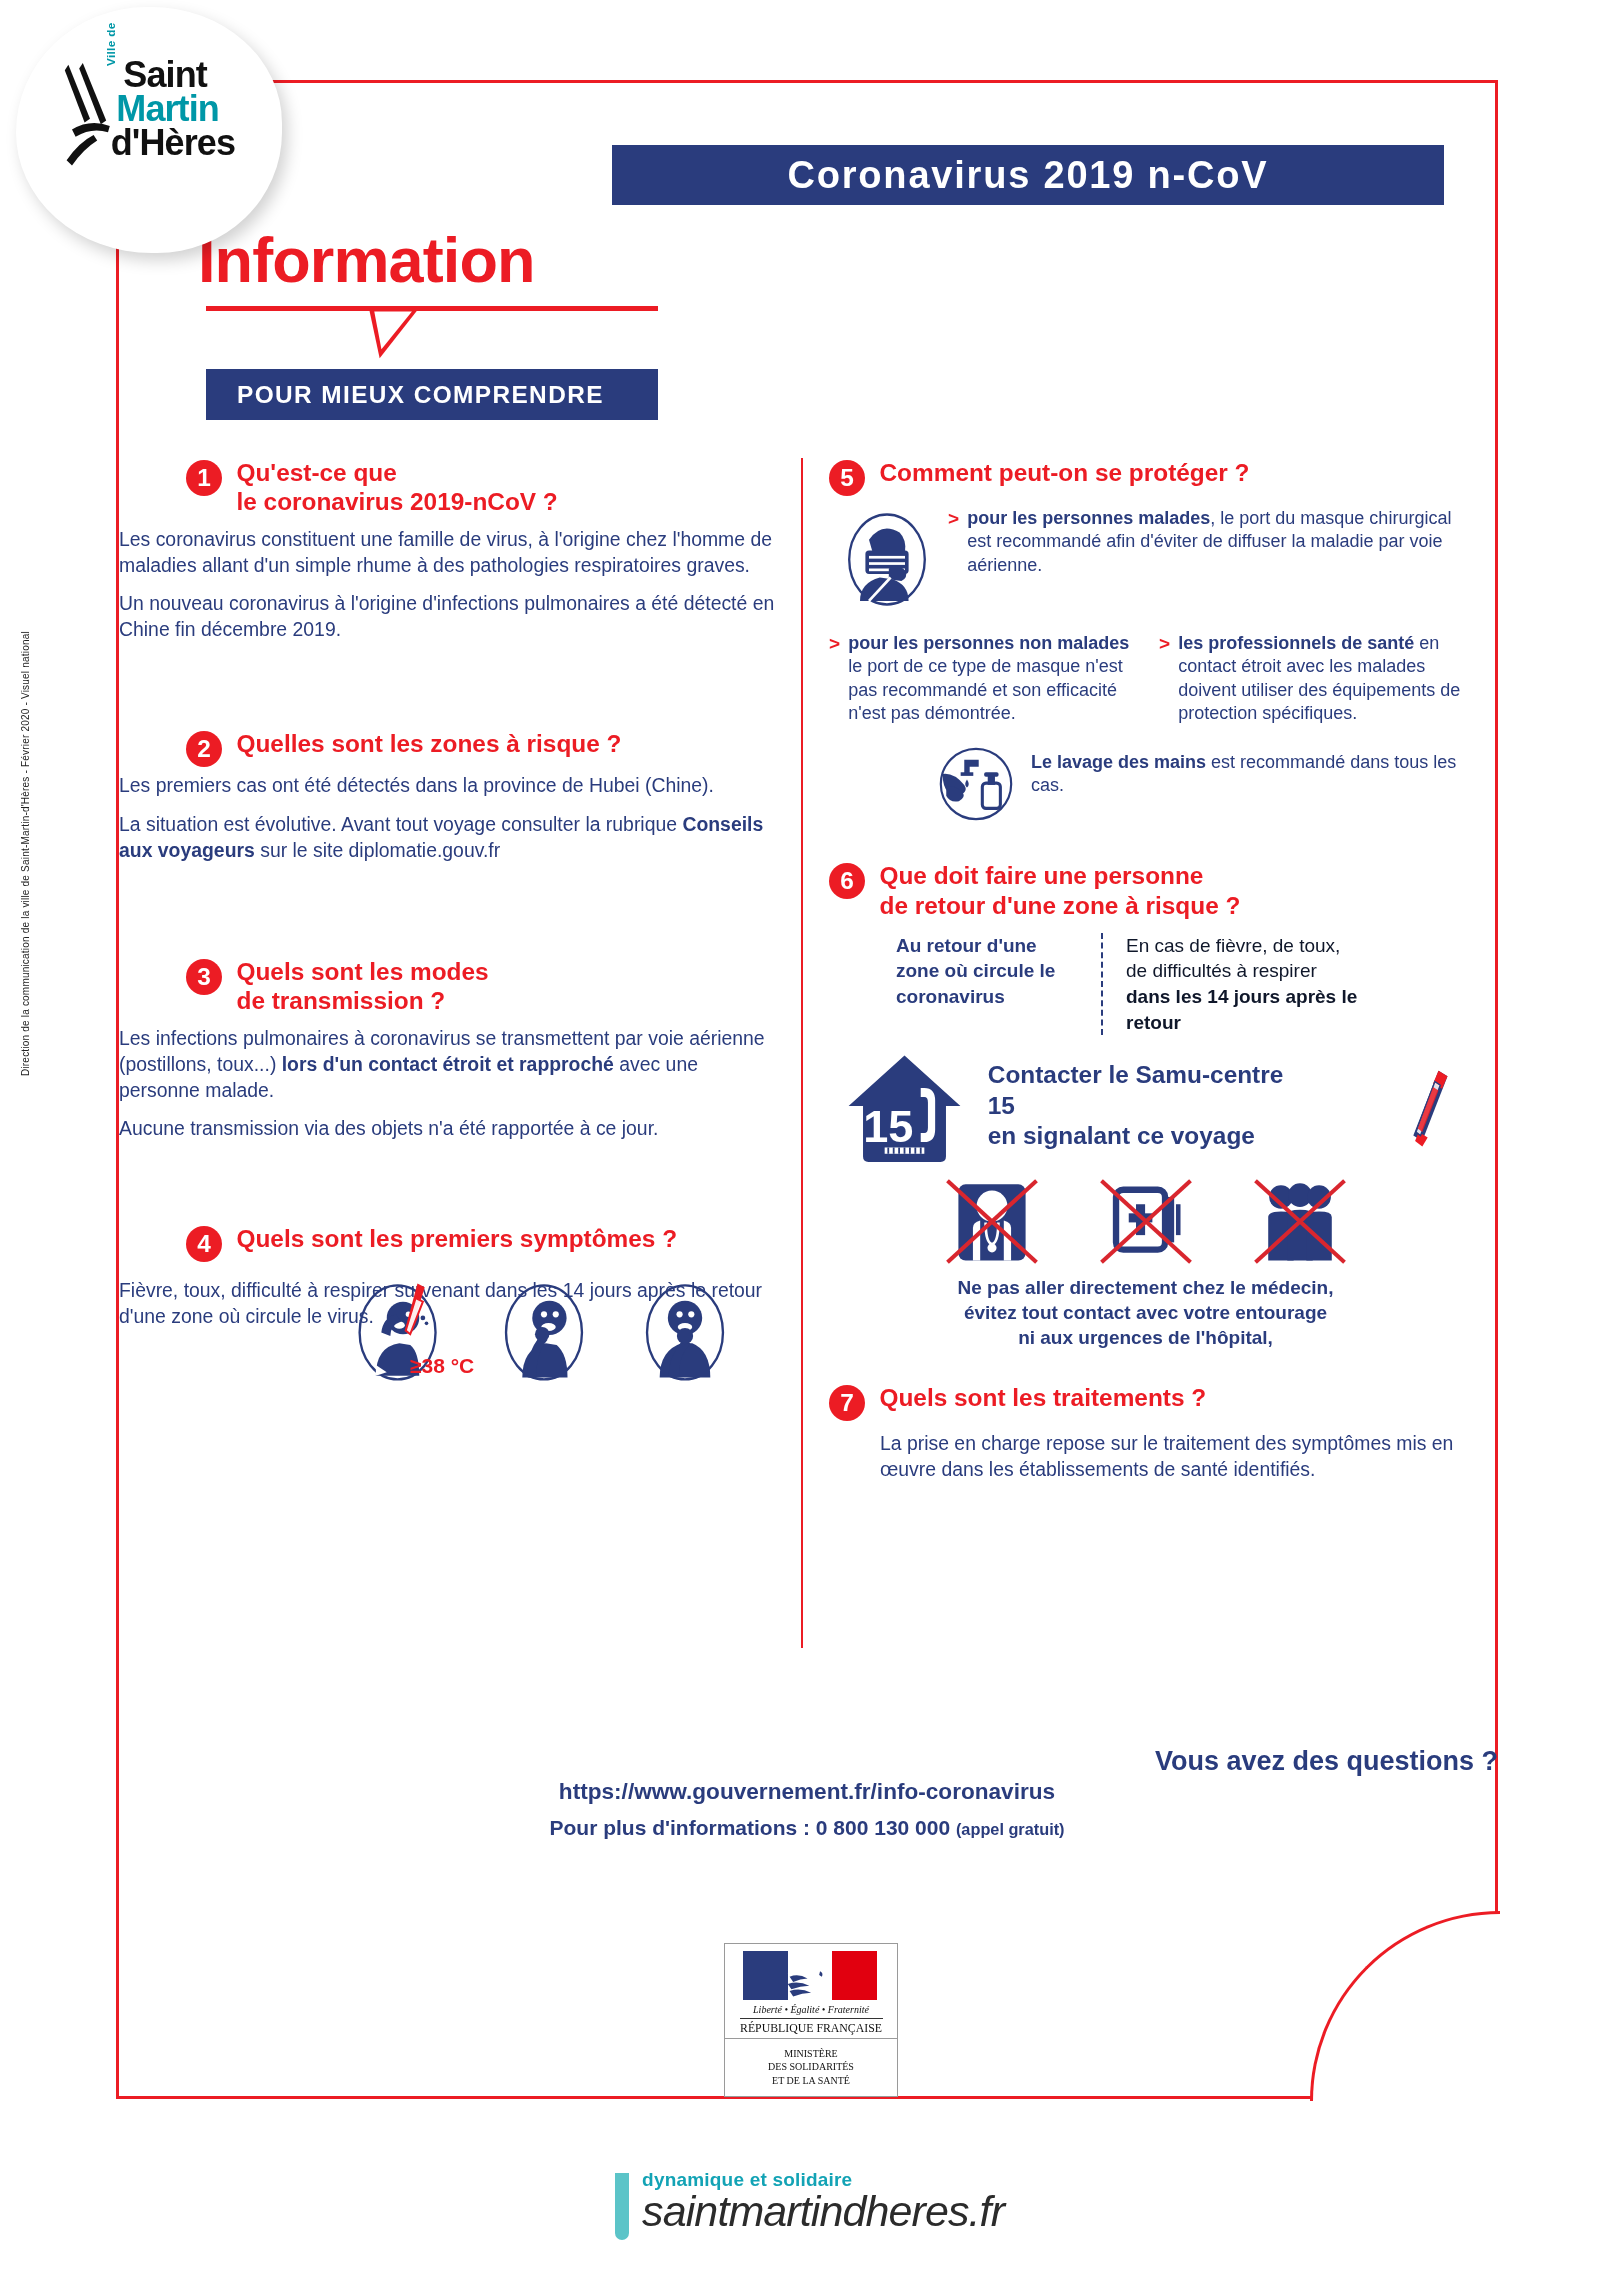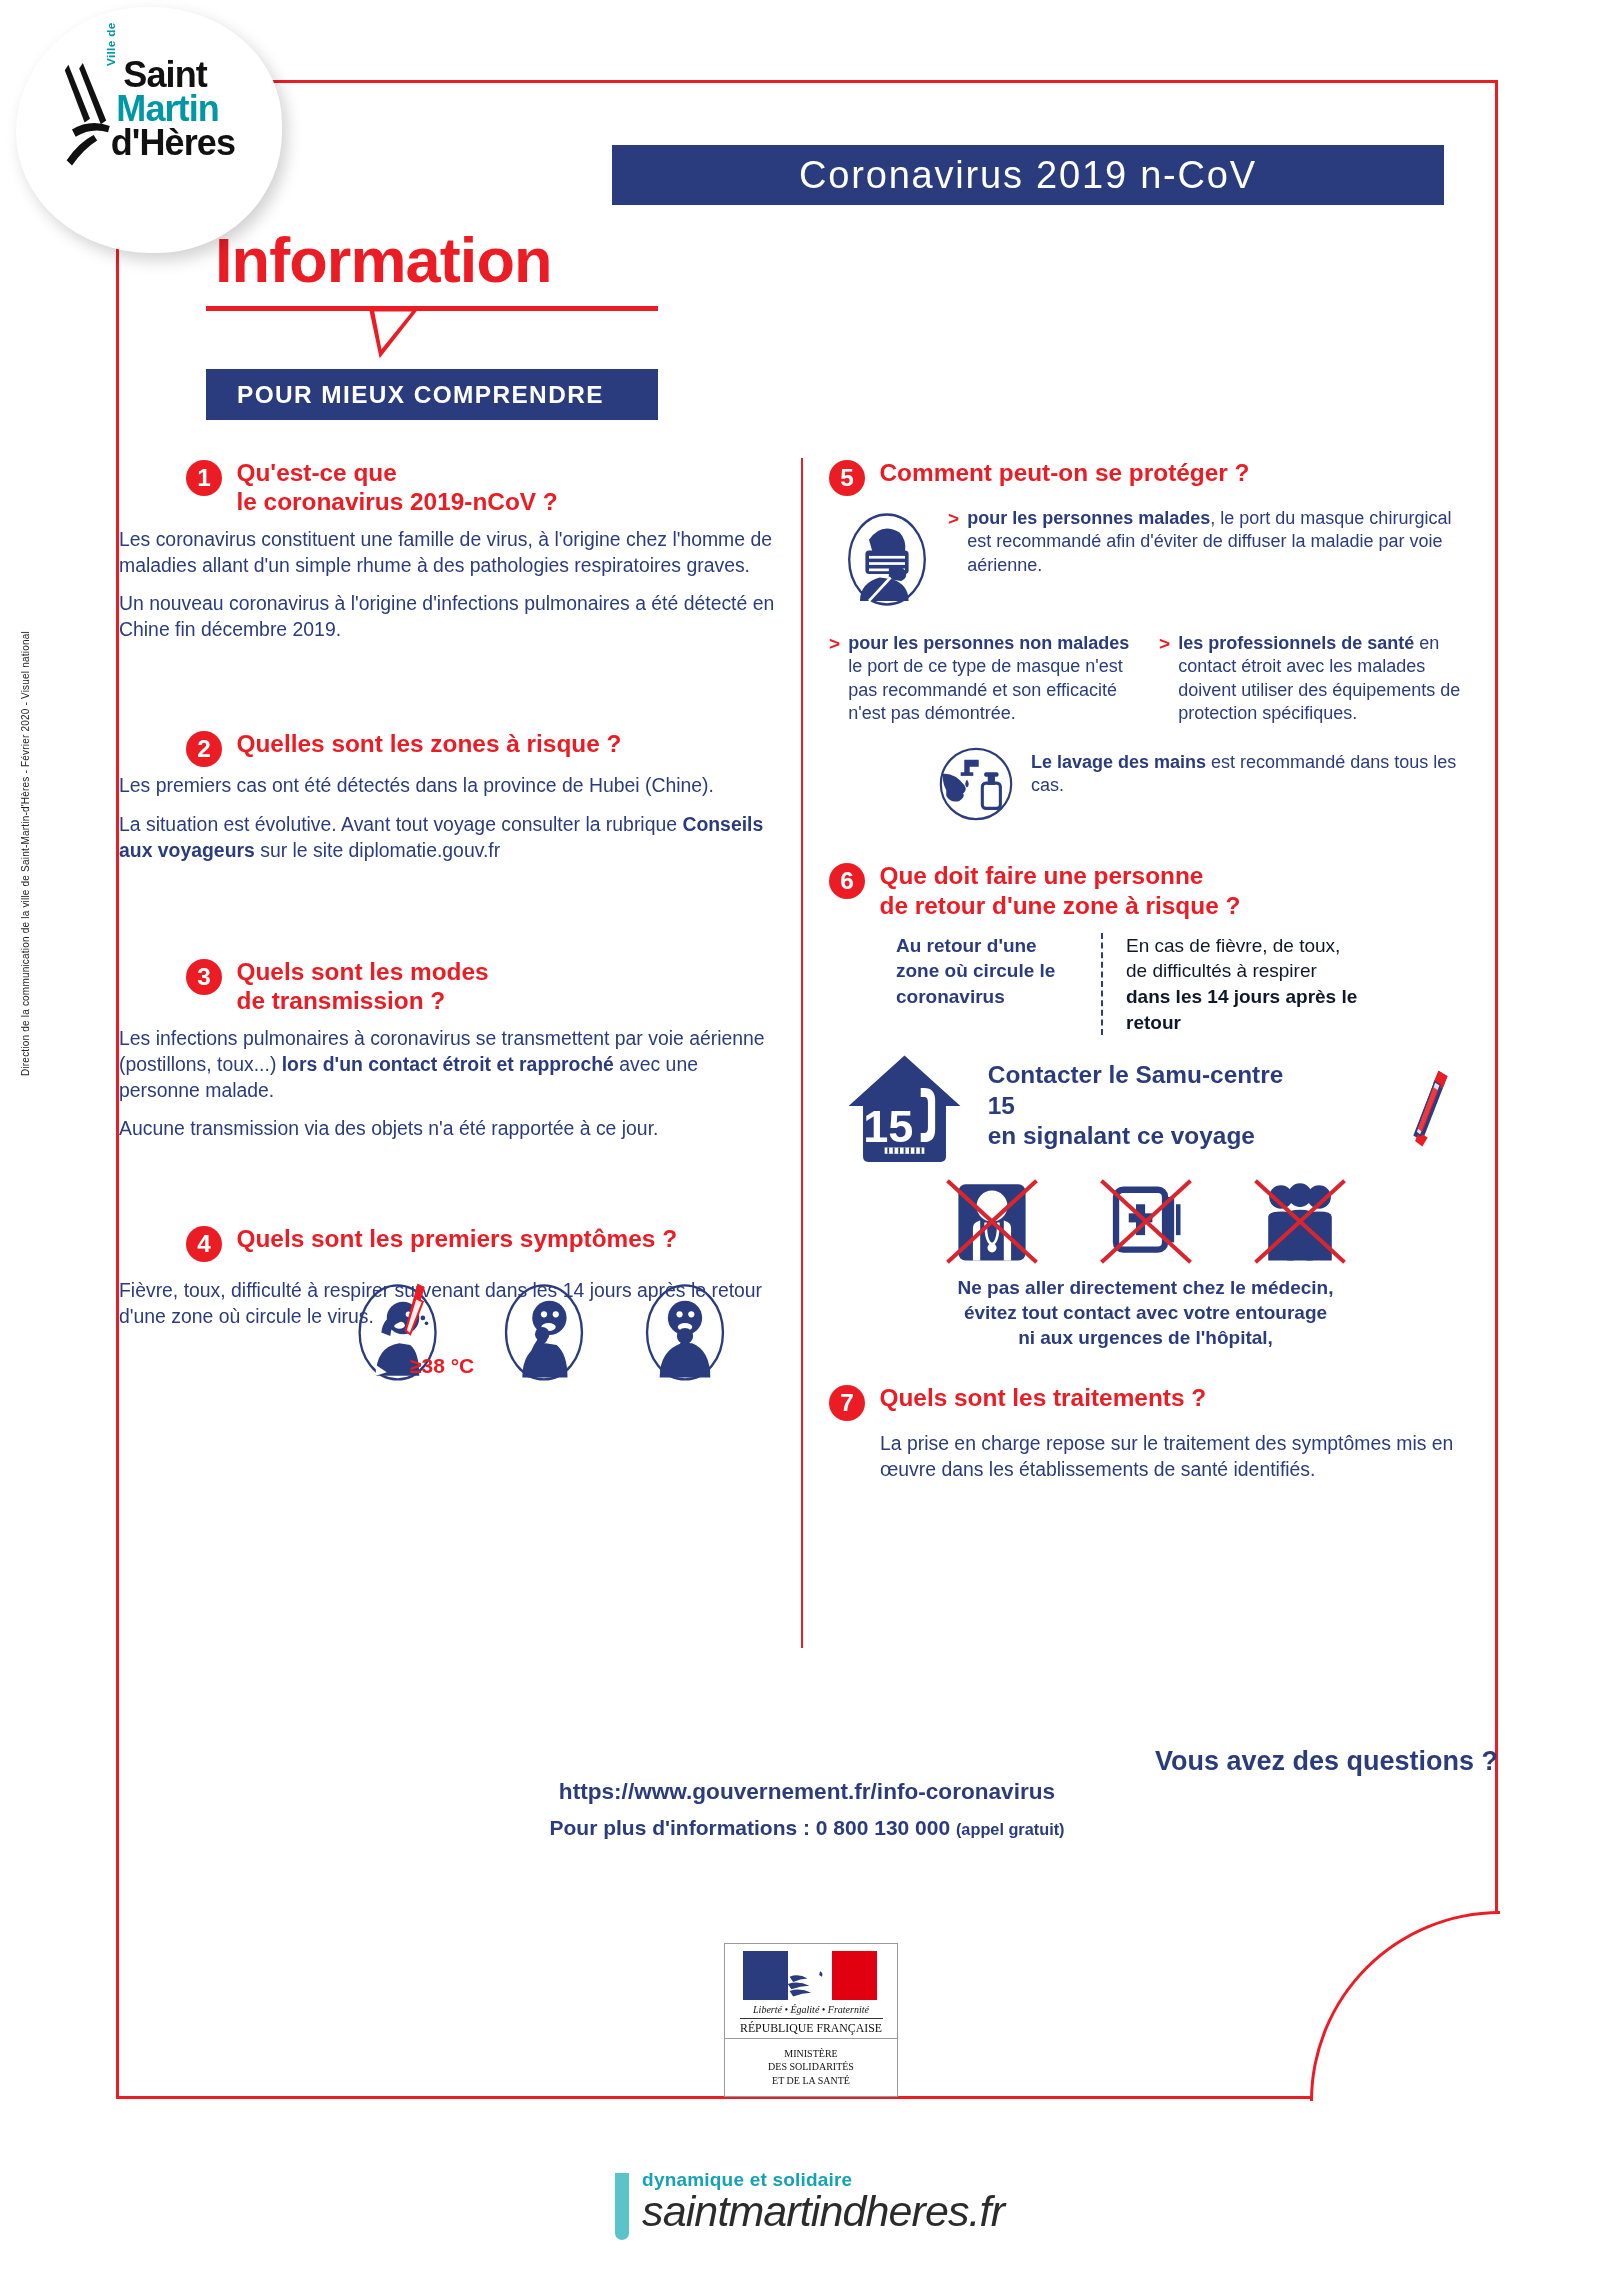--- a/index.html
+++ b/index.html
@@ -53,25 +53,25 @@
     position:absolute;left:5.4px;top:63px;font-size:36px;font-weight:800;
     color:#111;letter-spacing:-0.9px;
   }
 
   
   .title-band{
     position:absolute;left:612px;top:145px;width:832px;height:60px;
     background:#2a3c7d;display:flex;align-items:center;justify-content:center;
   }
   .title-band span{
-    color:#fff;font-size:38px;font-weight:400;letter-spacing:1.8px;
+    color:#fff;font-size:38px;font-weight:700;letter-spacing:1.8px;
     white-space:nowrap;
   }
   .info-word{
-    position:absolute;left:215px;top:224px;
+    position:absolute;left:198px;top:224px;
     color:#ec1c24;font-size:63px;font-weight:800;letter-spacing:-0.9px;
   }
   .info-rule{
     position:absolute;left:206px;top:306px;width:452px;height:4.5px;background:#ec1c24;
   }
   .info-tail{
     position:absolute;left:367px;top:308px;width:54px;height:52px;
   }
   .comprendre{
     position:absolute;left:206px;top:369px;width:452px;height:51px;

